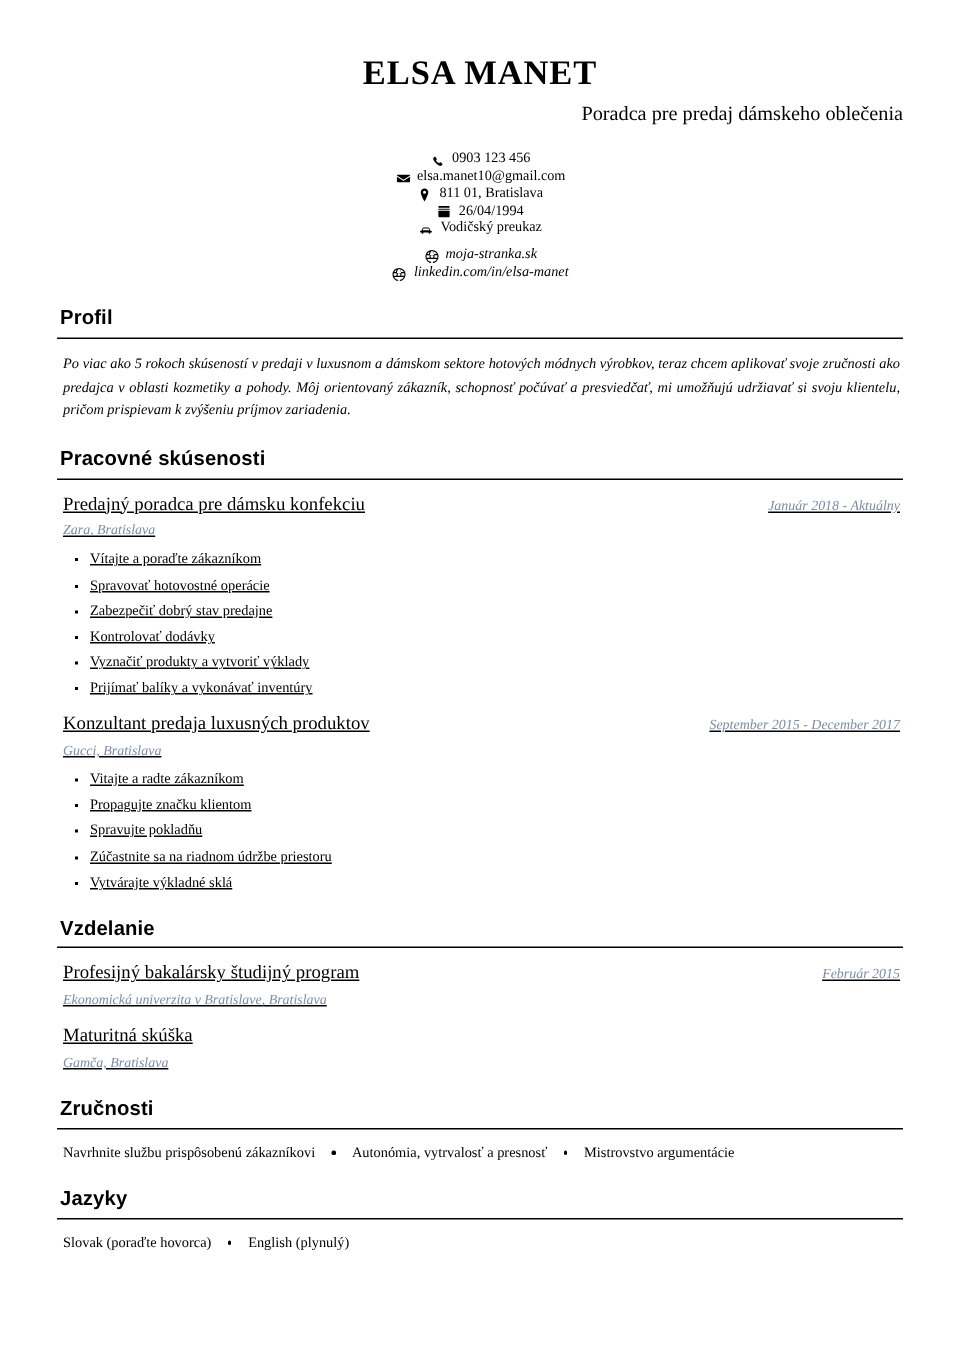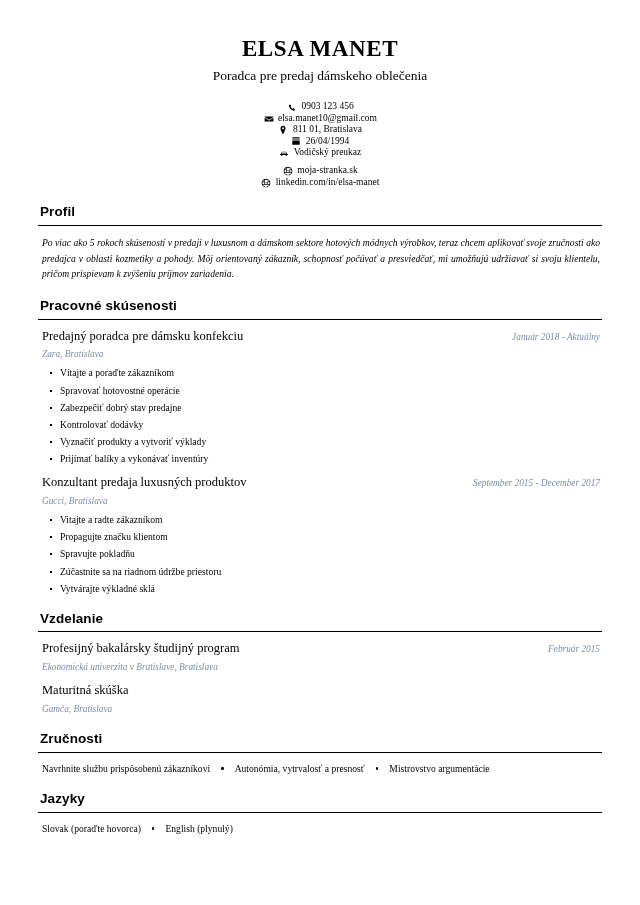--- a/index.html
+++ b/index.html
@@ -27,37 +27,37 @@
   .cv-name {
     text-align: center;
     font-family: "Liberation Serif", serif;
     font-weight: bold;
     font-size: 23px;
     letter-spacing: 0.6px;
     margin: 8px 0 0 0;
     line-height: 1.1;
   }
   .cv-role {
-    text-align: center;
+    text-align: right;
     font-family: "Liberation Serif", serif;
     font-size: 13.5px;
     margin: 7px 0 0 0;
     line-height: 1.2;
   }
 
   .contact-row {
     display: flex;
     flex-wrap: wrap;
     justify-content: center;
     align-items: center;
     gap: 0px;
     margin-top: 17px;
     flex-direction: column;
   }
-  .contact-row.second { margin-top: 7px; }
+  .contact-row.second { margin-top: 7px; font-style: italic; }
   .contact-item {
     display: inline-flex;
     align-items: center;
     font-size: 9.5px;
     font-family: "Liberation Serif", serif;
     white-space: nowrap;
     margin: 0 8px;
     line-height: 1.2;
   }
   .contact-item .ic {
@@ -93,21 +93,21 @@
   .profile-text {
     font-size: 9.6px;
     line-height: 1.62;
     text-align: justify;
     margin: 0 2px 0 4px;
     font-family: "Liberation Serif", serif;
     font-style: italic;
   }
 
   
-  .entry { margin-top: 10px; }
+  .entry { margin-top: 10px; text-decoration: underline; }
   .entry:first-child { margin-top: 2px; }
   .entry-head {
     display: flex;
     justify-content: space-between;
     align-items: baseline;
     gap: 12px;
   }
   .entry-title {
     font-family: "Liberation Serif", serif;
     font-size: 12.5px;

